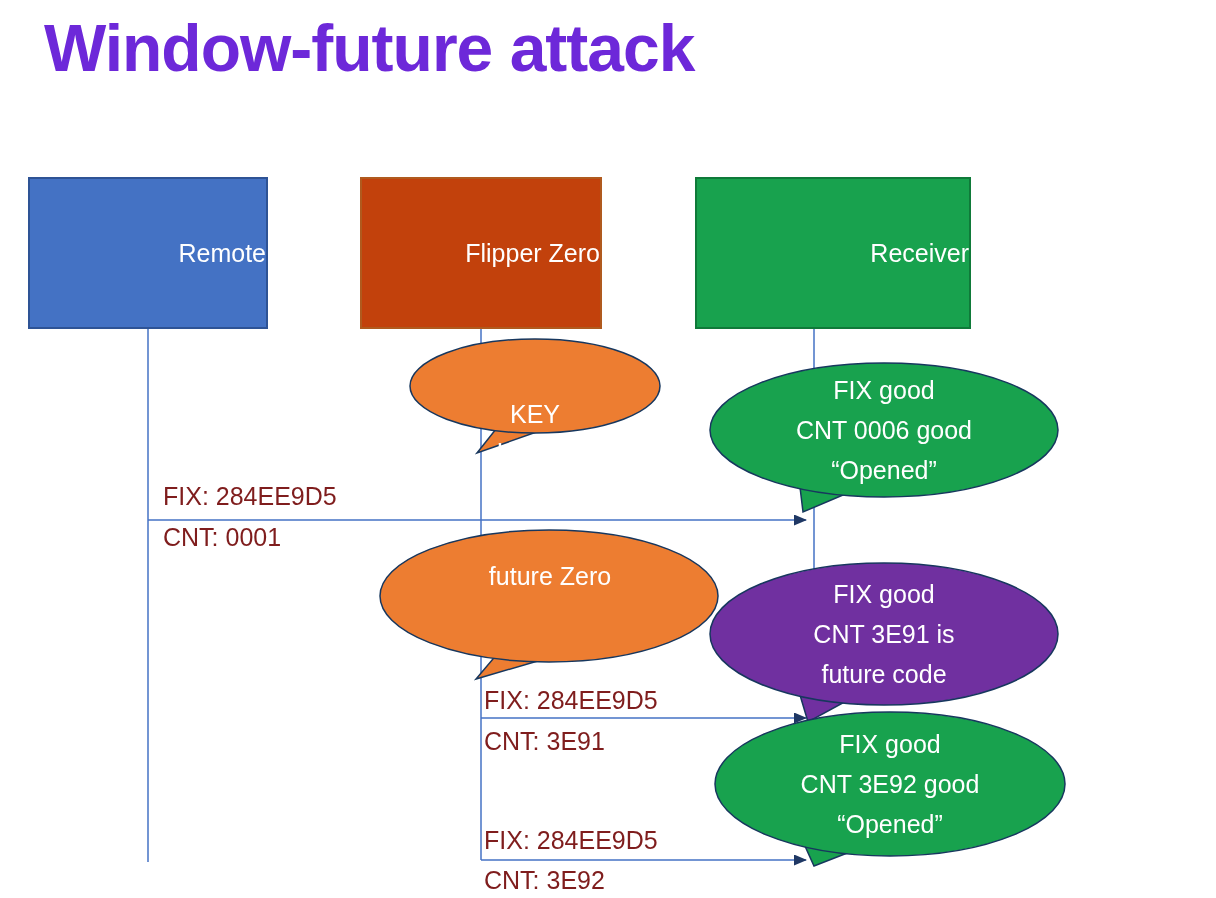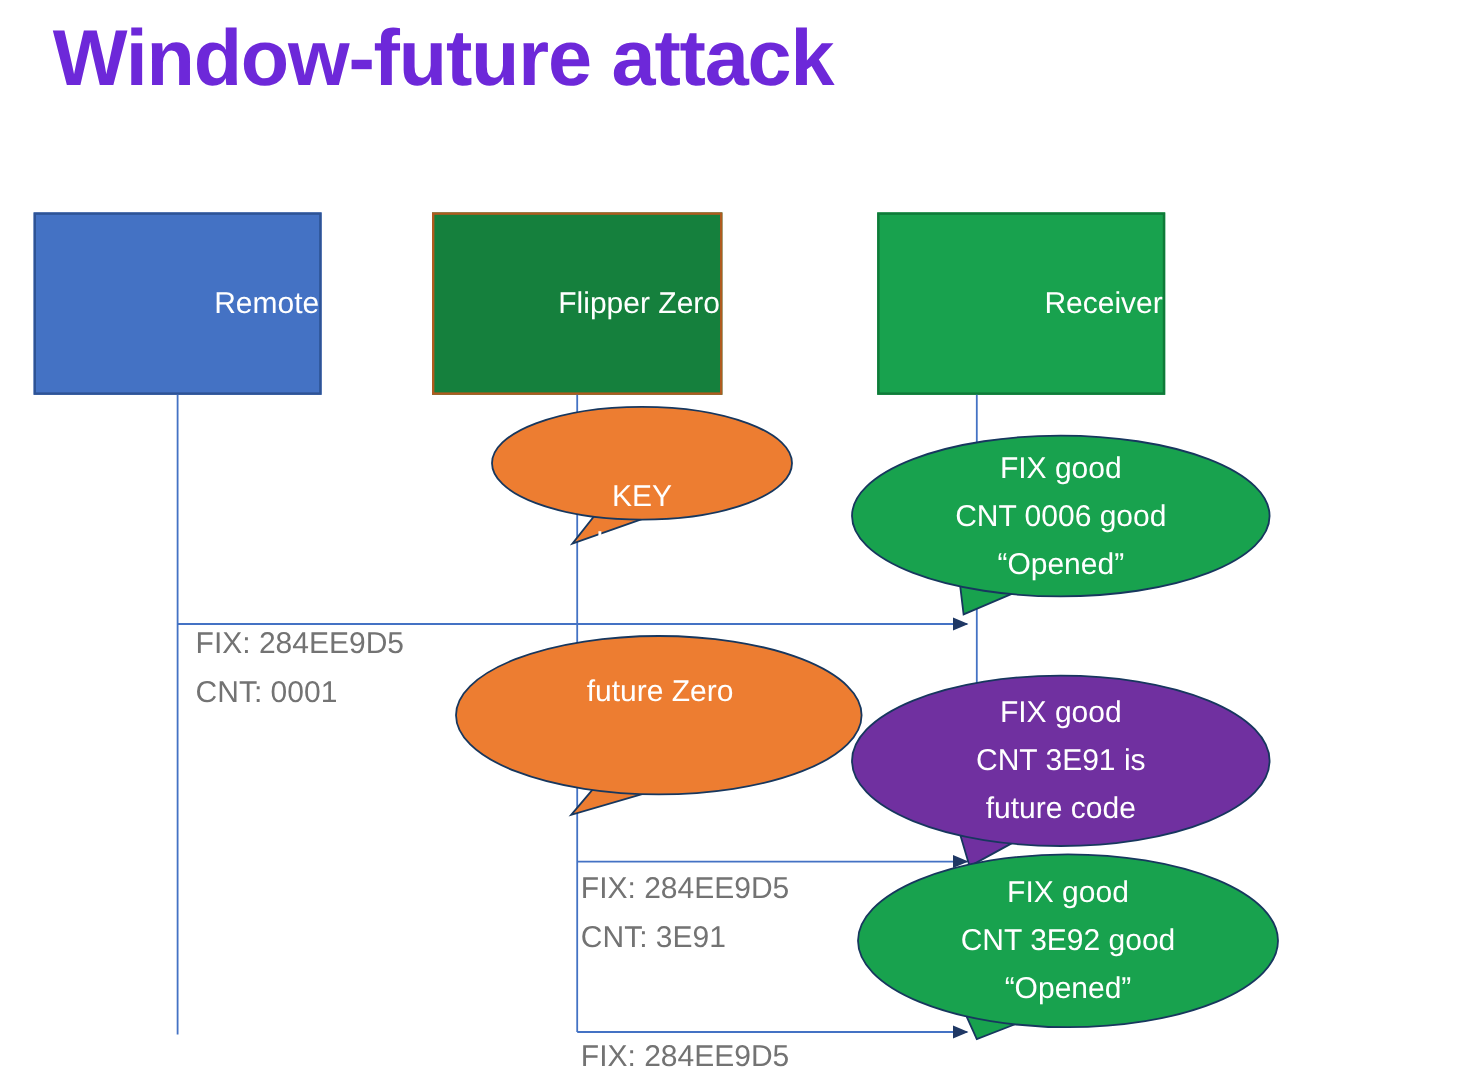--- a/index.html
+++ b/index.html
@@ -35,37 +35,36 @@
     position: absolute;
     top: 177px;
     height: 152px;
     display: flex;
     align-items: center;
     justify-content: flex-end;
     color: #ffffff;
     font-size: 25px;
   }
   .actor-remote   { left: 28px;  width: 240px; background: #4472C4; border: 2px solid #2E5395; }
-  .actor-flipper  { left: 360px; width: 242px; background: #15803d; border: 2px solid #B05A1E; }
-  .actor-receiver { left: 695px; width: 240px; background: #18A24E; border: 2px solid #0F7A39; margin-left: 36px; }
+  .actor-flipper  { left: 360px; width: 242px; background: #c2410c; border: 2px solid #B05A1E; }
+  .actor-receiver { left: 695px; width: 276px; background: #18A24E; border: 2px solid #0F7A39; }
 
   .lifeline { stroke: #4472C4; stroke-width: 1.5; }
   .msgline  { stroke: #4472C4; stroke-width: 1.5; }
 
   .shape-orange { fill: #ED7D31; }
   .shape-green  { fill: #18A24E; }
   .shape-purple { fill: #7030A0; }
   .shape-stroke { stroke: #17375E; stroke-width: 1.5; }
 
   .msg-label {
     position: absolute;
     font-size: 25px;
-    color: #737373;
+    color: #7f1d1d;
     white-space: nowrap;
-    margin-top: 40px;
   }
 
   .bubble-text {
     position: absolute;
     color: #ffffff;
     font-size: 25px;
     text-align: center;
   }
 </style>
 </head>

